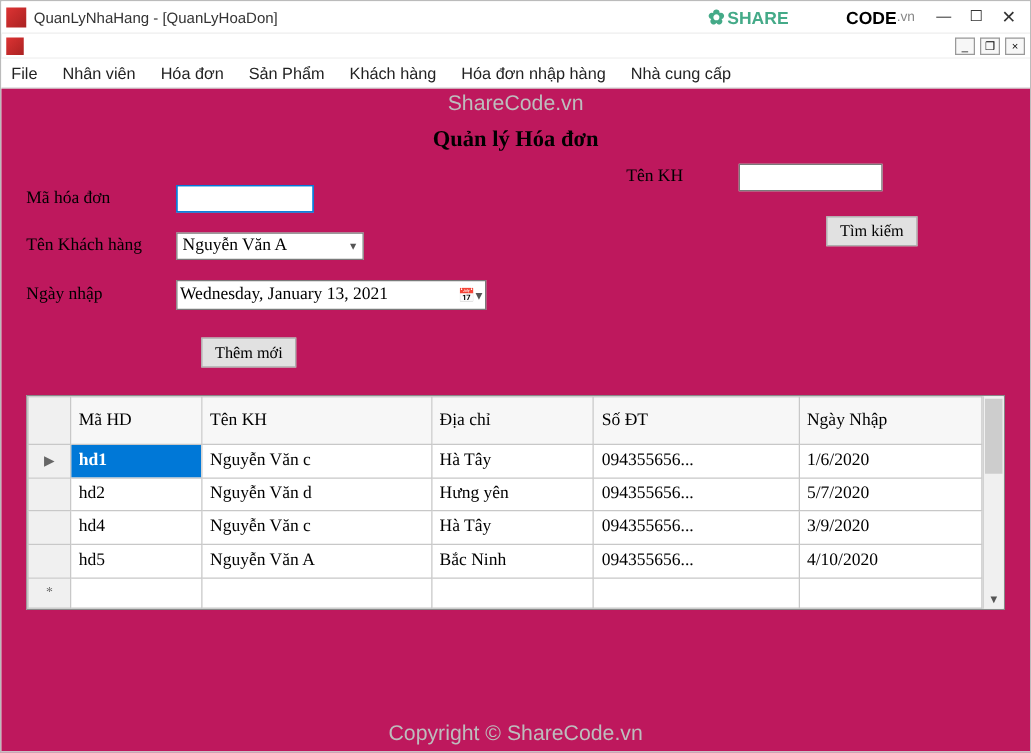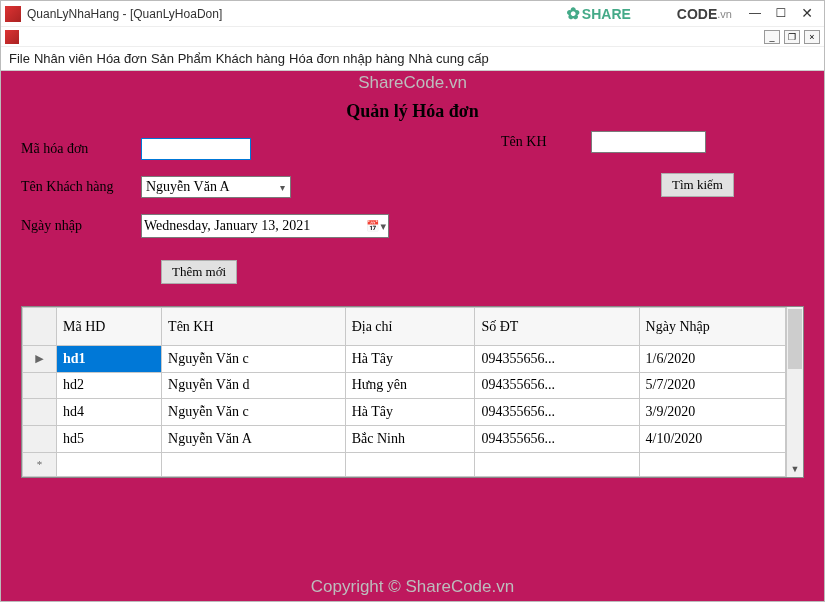--- a/index.html
+++ b/index.html
@@ -26,39 +26,40 @@
   background: linear-gradient(135deg,#d33,#a22);
   margin-right: 6px;
   display:inline-block;
 }
 .app-icon.small { width:14px; height:14px; }
 .titlebar-text { font-size:12px; color:#333; flex:0 0 auto; }
 .titlebar-spacer { flex:1; }
 .logo { display:flex; align-items:center; margin-right:10px; font-weight:bold; font-size:14px; }
 .logo .spin { color:#4a8; font-size:16px; margin-right:2px; }
 .logo .share { color:#4a8; }
-.logo .code { color:#404040;padding-left:46px; }
+.logo .code { color:#000000;padding-left:46px; }
 .logo .vn { color:#888; font-size:11px; font-weight:normal; }
 .win-controls { display:flex; }
 .win-btn { width:26px; height:20px; text-align:center; line-height:18px; font-size:12px; cursor:pointer; color:#333; }
 .win-btn.close { font-size:14px; }
 .subtitlebar {
   display:flex;
   align-items:center;
   height:20px;
   padding:0 4px;
   border-bottom:1px solid #eee;
 }
 .subtitlebar .mdi-controls { margin-left:auto; display:flex; gap:4px; }
 .mdi-btn { width:16px; height:14px; border:1px solid #999; font-size:9px; line-height:12px; text-align:center; cursor:pointer; background:#f7f7f7; }
 .menubar {
   display:flex;
   align-items:center;
   height:24px;
   padding:0 6px;
+  gap:16px;
   border-bottom:1px solid #ccc;
   background:#fff;
   font-size:13px;
 }
 .menu-item { cursor:pointer; padding:2px 2px; color:#222; }
 .content {
   position:relative;
   background:#be185d;
   height: calc(100% - 70px);
   padding: 0;
@@ -72,21 +73,21 @@
   color:#bdbdbd; font-size:17px; font-weight:500; pointer-events:none;
 }
 .form-area {
   padding: 30px 20px 10px 20px;
 }
 .page-title {
   text-align:center;
   font-family: "Times New Roman", serif;
   font-weight:bold;
   font-size:18px;
-  margin-bottom:16px;
+  margin-bottom:26px;
   color:#000;
 }
 .form-row { display:flex; align-items:center; margin-bottom:16px; }
 .form-label { width:120px; font-size:14px; color:#000; font-family:"Times New Roman", serif; }
 .text-input {
   height:22px; border:1px solid #7a7a7a; background:#fff; padding:1px 4px;
   font-size:13px; font-family:inherit;
 }
 .text-input.focused { border:1px solid #0078d7; outline:1px solid #0078d7; outline-offset:-1px; }
 .combo {

